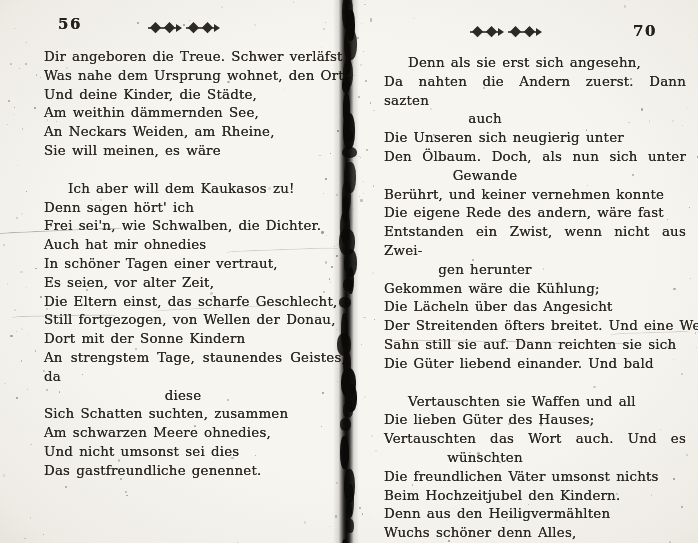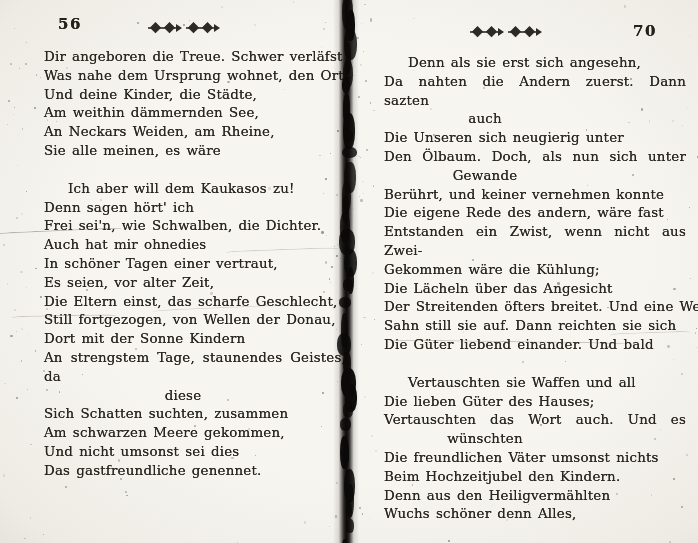--- a/index.html
+++ b/index.html
@@ -340,51 +340,52 @@
     </g>
   </svg>
 
   <div class="page-text page-text-left">
       <div class="stanza">
         <div class="line l-left">Dir angeboren die Treue.  Schwer verläfst</div>
         <div class="line l-left">Was nahe dem Ursprung wohnet, den Ort.</div>
         <div class="line l-left">Und deine Kinder, die Städte,</div>
         <div class="line l-left">Am weithin dämmernden See,</div>
         <div class="line l-left">An Neckars Weiden, am Rheine,</div>
-        <div class="line l-left">Sie alle meinen, es wäre</div>
+        <div class="line l-left">Sie will meinen, es wäre</div>
       </div>
       <div class="stanza">
         <div class="line l-indent">Ich aber will dem Kaukasos zu!</div>
         <div class="line l-left">Denn sagen hört' ich</div>
         <div class="line l-left">Frei sei'n, wie Schwalben, die Dichter.</div>
         <div class="line l-left">Auch hat mir ohnedies</div>
         <div class="line l-left">In schöner Tagen einer vertraut,</div>
         <div class="line l-left">Es seien, vor alter Zeit,</div>
         <div class="line l-left">Die Eltern einst, das scharfe Geschlecht,</div>
         <div class="line l-left">Still fortgezogen, von Wellen der Donau,</div>
         <div class="line l-left">Dort mit der Sonne Kindern</div>
         <div class="line l-justify">An strengstem Tage, staunendes Geistes, da</div>
         <div class="line l-center">diese</div>
         <div class="line l-left">Sich Schatten suchten, zusammen</div>
-        <div class="line l-left">Am schwarzen Meere gekommen,</div>
+        <div class="line l-left">Am schwarzen Meere ohnedies,</div>
         <div class="line l-left">Und nicht umsonst sei dies</div>
         <div class="line l-left">Das gastfreundliche genennet.</div>
       </div>
     </div>
   <div class="page-text page-text-right">
       <div class="stanza">
         <div class="line l-indent">Denn als sie erst sich angesehn,</div>
         <div class="line l-justify">Da nahten die Andern zuerst.  Dann sazten</div>
         <div class="line l-center">auch</div>
         <div class="line l-left">Die Unseren sich neugierig unter</div>
         <div class="line l-justify">Den Ölbaum.  Doch, als nun sich unter</div>
         <div class="line l-center">Gewande</div>
         <div class="line l-left">Berührt, und keiner vernehmen konnte</div>
         <div class="line l-left">Die eigene Rede des andern, wäre fast</div>
         <div class="line l-justify">Entstanden ein Zwist, wenn nicht aus Zwei-</div>
+        <div class="line l-center">gen herunter</div>
         <div class="line l-left">Gekommen wäre die Kühlung;</div>
         <div class="line l-left">Die Lächeln über das Angesicht</div>
         <div class="line l-left">Der Streitenden öfters breitet. Und eine Weile</div>
         <div class="line l-left">Sahn still sie auf.  Dann reichten sie sich</div>
         <div class="line l-left">Die Güter liebend einander.  Und bald</div>
       </div>
       <div class="stanza">
         <div class="line l-indent">Vertauschten sie Waffen und all</div>
         <div class="line l-left">Die lieben Güter des Hauses;</div>
         <div class="line l-justify">Vertauschten das Wort auch.  Und es</div>

